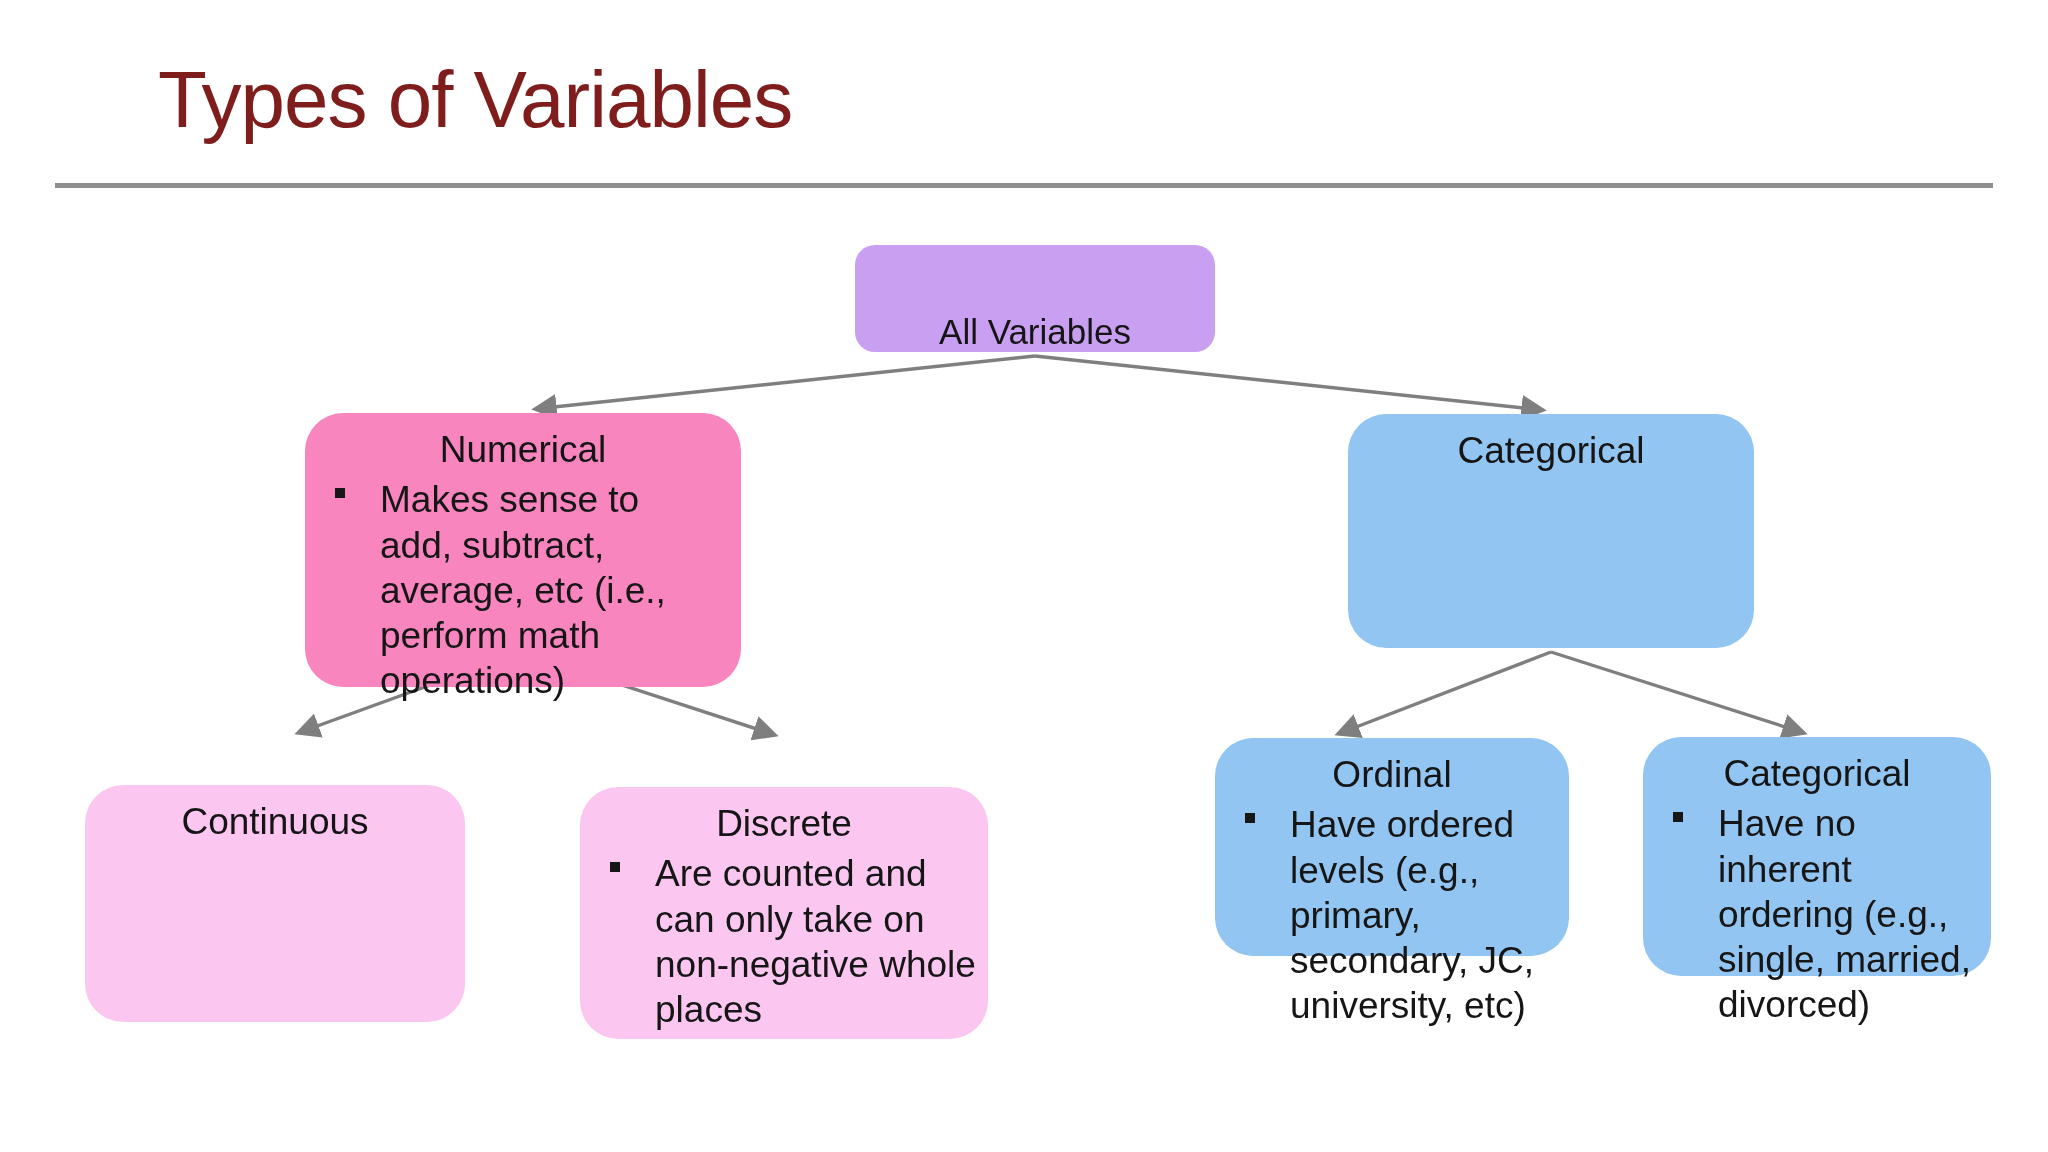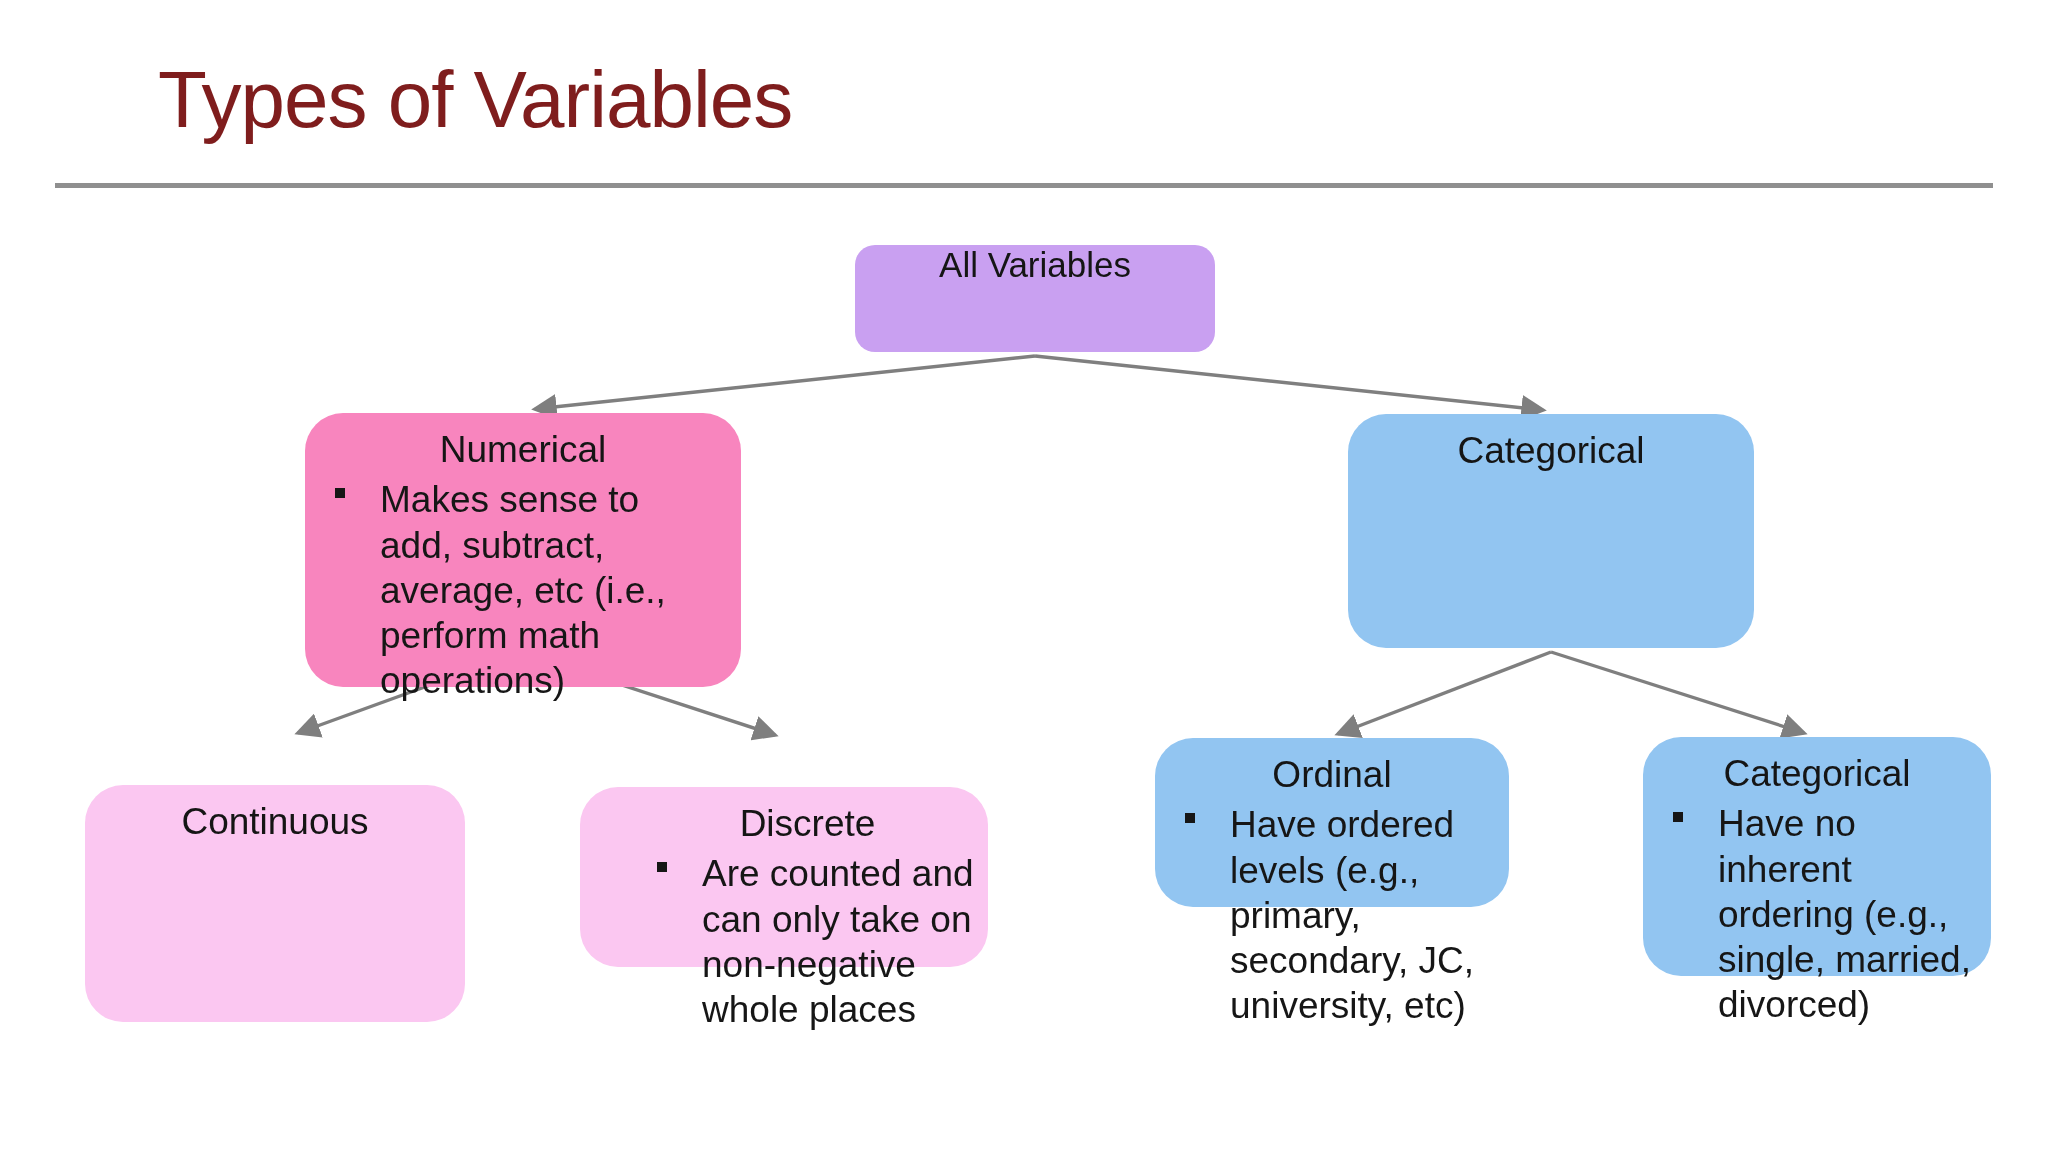--- a/index.html
+++ b/index.html
@@ -32,21 +32,21 @@
     width:2048px;height:1152px;
     pointer-events:none;
   }
   .node{
     position:absolute;
     border-radius:38px;
     box-sizing:border-box;
   }
   .node.root{
     border-radius:20px;
-    display:flex;align-items:flex-start;justify-content:center;
+    display:flex;align-items:flex-end;justify-content:center;
   }
   .purple{background:#c9a0f1;}
   .pink{background:#f885be;}
   .lightpink{background:#fbc7f1;margin-top:48px;}
   .blue{background:#92c5f1;}
   .root-label{
     font-size:35px;
     color:#151515;
   }
   .node-title{
@@ -115,29 +115,29 @@
   </div>
 
   <div class="node blue" style="left:1348px;top:414px;width:406px;height:234px;">
     <div class="node-title">Categorical</div>
   </div>
 
   <div class="node lightpink" style="left:85px;top:737px;width:380px;height:237px;">
     <div class="node-title">Continuous</div>
   </div>
 
-  <div class="node lightpink" style="left:580px;top:739px;width:408px;height:180px;padding-left:47px;">
+  <div class="node lightpink" style="left:580px;top:739px;width:408px;height:252px;">
     <div class="node-title">Discrete</div>
     <div class="bullet">
       <span class="bullet-marker"></span>
       <span class="bullet-text" style="width:332px">Are counted and can only take on non-negative whole places</span>
     </div>
   </div>
 
-  <div class="node blue" style="left:1155px;top:738px;width:354px;height:169px;">
+  <div class="node blue" style="left:1215px;top:738px;width:354px;height:218px;">
     <div class="node-title">Ordinal</div>
     <div class="bullet">
       <span class="bullet-marker"></span>
       <span class="bullet-text" style="width:272px">Have ordered levels (e.g., primary, secondary, JC, university, etc)</span>
     </div>
   </div>
 
   <div class="node blue" style="left:1643px;top:737px;width:348px;height:239px;">
     <div class="node-title">Categorical</div>
     <div class="bullet">

